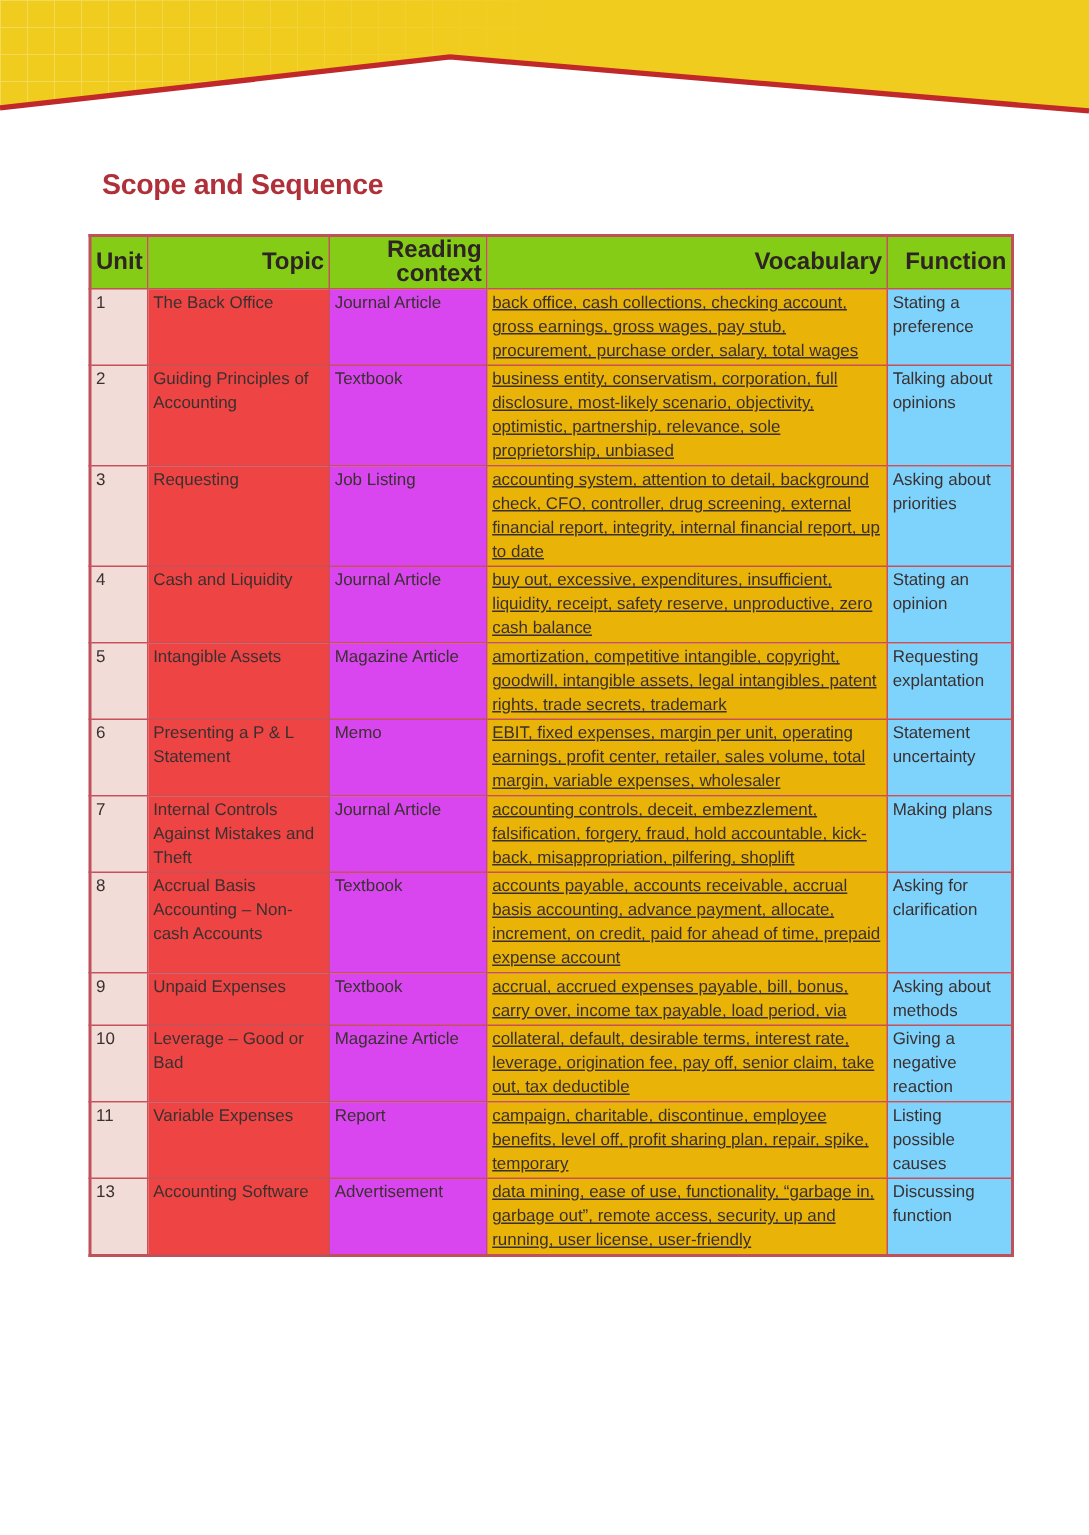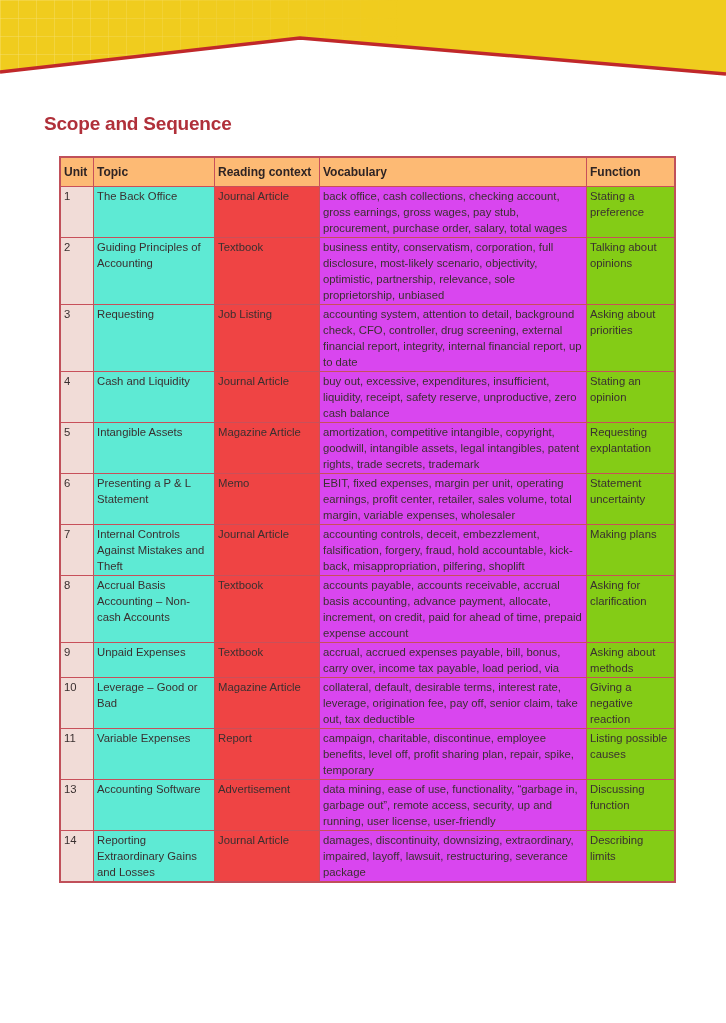--- a/index.html
+++ b/index.html
@@ -3,50 +3,50 @@
 <meta charset="utf-8">
 <style>
   html, body { margin:0; padding:0; }
   body {
     width:726px; height:1023px; position:relative; overflow:hidden;
     background:#ffffff;
     font-family:"Liberation Sans", sans-serif;
   }
   .banner { position:absolute; left:0; top:0; width:726px; height:80px; }
   .title {
-    position:absolute; left:44px; top:113px;
+    position:absolute; left:68px; top:113px;
     font-family:"Liberation Sans", sans-serif;
     font-weight:bold; font-size:19px; color:#b0303a;
     letter-spacing:-0.2px;
   }
   table.sas {
     position:absolute; left:59px; top:156px;
     width:617px;
     border-collapse:collapse;
     border:2px solid #c0505a;
     font-size:11.3px; line-height:16px; color:#3a3030;
   }
   table.sas th, table.sas td {
     border:1px solid #c8505a;
     padding:1px 3px 1px 3px;
     vertical-align:top;
     text-align:left;
   }
   table.sas th {
-    background:#fdba74;
-    font-weight:bold; font-size:12px;
-    text-align:left;
+    background:#84cc16;
+    font-weight:bold; font-size:16px;
+    text-align:right;
     height:26px; vertical-align:middle;
     color:#2e2424;
   }
   td.unit { text-align:right; background:#f1dcd7; width:26px; padding-right:6px; }
-  td.topic { background:#5eead4; width:114px; }
-  td.reading { background:#ef4444; width:98px; }
-  td.vocab { background:#d946ef; width:260px; }
-  td.func { background:#84cc16; }
+  td.topic { background:#ef4444; width:114px; }
+  td.reading { background:#d946ef; width:98px; }
+  td.vocab { background:#eab308; width:260px;text-decoration:underline; }
+  td.func { background:#7dd3fc; }
 </style>
 </head>
 <body>
 
 <svg class="banner" viewBox="0 0 726 80" preserveAspectRatio="none">
   <defs>
     <pattern id="grid" width="18" height="18" patternUnits="userSpaceOnUse">
       <path d="M18 0 L0 0 0 18" fill="none" stroke="#f6de6a" stroke-width="1"></path>
     </pattern>
     <linearGradient id="fade" x1="0" y1="0" x2="1" y2="0">
@@ -152,21 +152,14 @@
         <td class="vocab">campaign, charitable, discontinue, employee benefits, level off, profit sharing plan, repair, spike, temporary</td>
         <td class="func">Listing possible causes</td>
       </tr>
     <tr>
         <td class="unit">13</td>
         <td class="topic">Accounting Software</td>
         <td class="reading">Advertisement</td>
         <td class="vocab">data mining, ease of use, functionality, “garbage in, garbage out”, remote access, security, up and running, user license, user-friendly</td>
         <td class="func">Discussing function</td>
       </tr>
-    <tr>
-        <td class="unit">14</td>
-        <td class="topic">Reporting Extraordinary Gains and Losses</td>
-        <td class="reading">Journal Article</td>
-        <td class="vocab">damages, discontinuity, downsizing, extraordinary, impaired, layoff, lawsuit, restructuring, severance package</td>
-        <td class="func">Describing limits</td>
-      </tr>
   </tbody>
 </table>
 
 </body></html>

